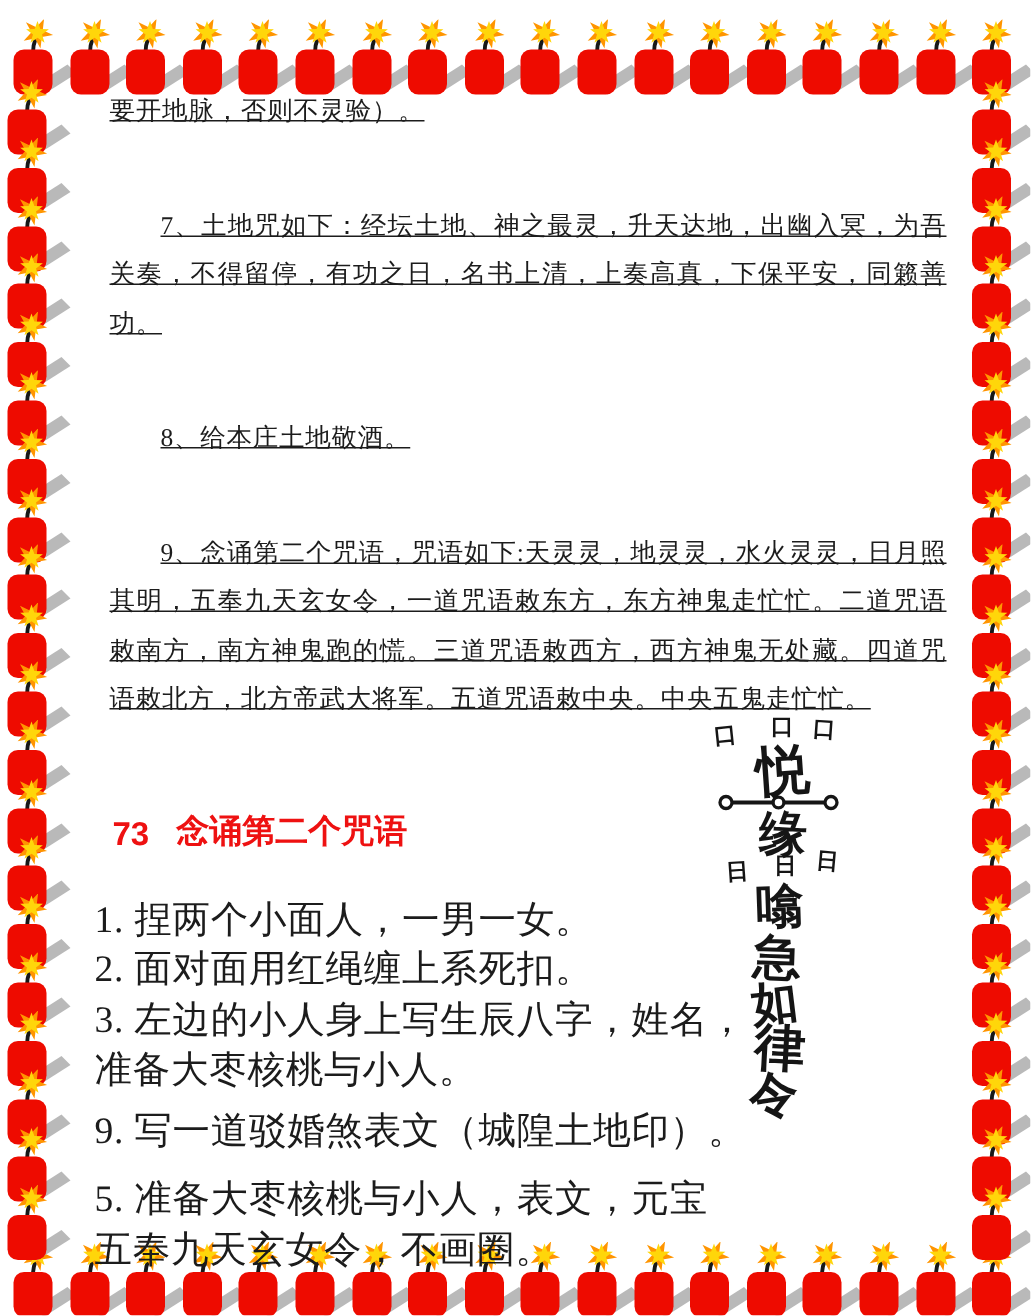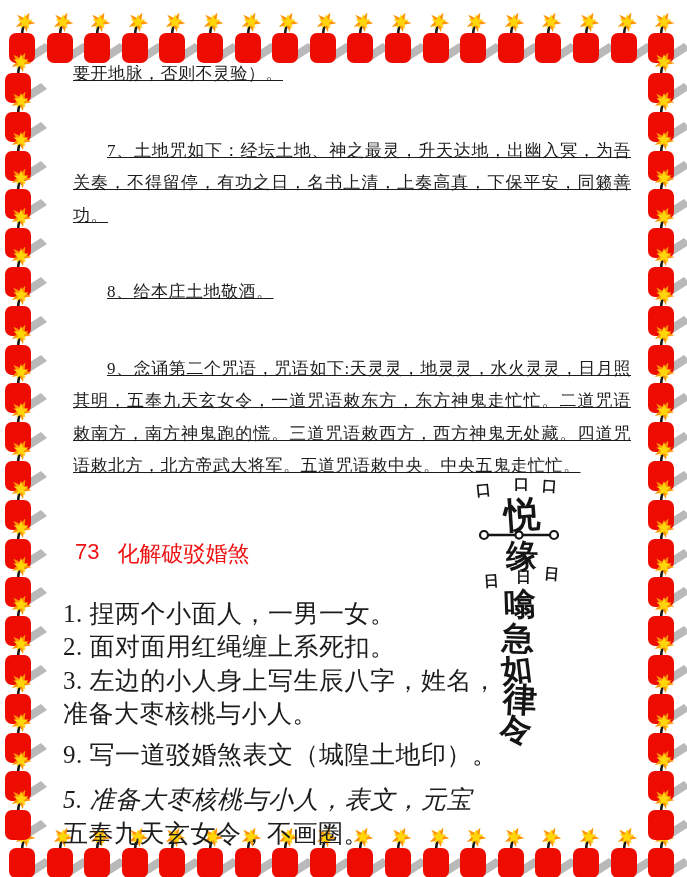--- a/index.html
+++ b/index.html
@@ -9,26 +9,26 @@
   #border-layer{position:absolute;inset:0;z-index:1;}
   .fc{position:absolute;width:48px;height:52px;}
   
   .content{position:absolute;left:73px;top:58px;width:558px;z-index:2;}
   .para{font-size:17px;line-height:32.5px;text-align:justify;margin:0 0 13px 0;
         letter-spacing:0.5px;text-decoration:underline;}
   .para.indent{text-indent:2em;margin-top:44px;}
   .para.p8{margin-bottom:9px;}
   
   .section-heading{margin:56px 0 28px 2px;font-family:"Liberation Sans","DejaVu Sans",sans-serif;
-        font-weight:normal;font-size:22px;display:flex;gap:18px;align-items:flex-start;}
+        font-weight:bold;font-size:22px;display:flex;gap:18px;align-items:flex-end;}
   
   .list{font-size:25px;margin-left:-10px;}
   .list p{margin:0;line-height:33.5px;letter-spacing:0.5px;}
   .list p.gap4{margin-top:7px;}
-  .list p.gap5{margin-top:12px;font-style:italic;}
+  .list p.gap5{margin-top:12px;}
   
   .talisman{position:absolute;left:455px;top:470px;width:120px;height:290px;z-index:2;}
   .talisman span{position:absolute;font-weight:900;color:#151515;
         font-family:"DejaVu Serif","Liberation Serif",serif;line-height:1;}
   .tmark{font-size:15px;}
   .tmark.t0{left:21px;top:13px;transform:rotate(-6deg);}
   .tmark.t1{left:59px;top:7px;}
   .tmark.t2{left:87px;top:9px;transform:rotate(4deg);}
   .tmark.s0{left:29px;top:104px;transform:rotate(-4deg);}
   .tmark.s1{left:61px;top:100px;}
@@ -584,21 +584,21 @@
     </div>
 
   <div class="content">
     <p class="para">要开地脉，否则不灵验）。</p>
     <p class="para indent">7、土地咒如下：经坛土地、神之最灵，升天达地，出幽入冥，为吾关奏，不得留停，有功之日，名书上清，上奏高真，下保平安，同籁善功。</p>
     <p class="para indent p8">8、给本庄土地敬酒。</p>
     <p class="para indent">9、念诵第二个咒语，咒语如下:天灵灵，地灵灵，水火灵灵，日月照其明，五奉九天玄女令，一道咒语敕东方，东方神鬼走忙忙。二道咒语敕南方，南方神鬼跑的慌。三道咒语敕西方，西方神鬼无处藏。四道咒语敕北方，北方帝武大将军。五道咒语敕中央。中央五鬼走忙忙。</p>
 
     <h2 class="section-heading" style="color: rgb(238, 17, 17);">
       <span>73</span>
-      <span>化解破驳婚煞</span>
+      <span>念诵第二个咒语</span>
     </h2>
 
     <div class="list">
       <p>1. 捏两个小面人，一男一女。</p>
       <p>2. 面对面用红绳缠上系死扣。</p>
       <p>3. 左边的小人身上写生辰八字，姓名，</p>
       <p>准备大枣核桃与小人。</p>
       <p class="gap4">9. 写一道驳婚煞表文（城隍土地印）。</p>
       <p class="gap5">5. 准备大枣核桃与小人，表文，元宝</p>
       <p>五奉九天玄女令，不画圈。</p>

